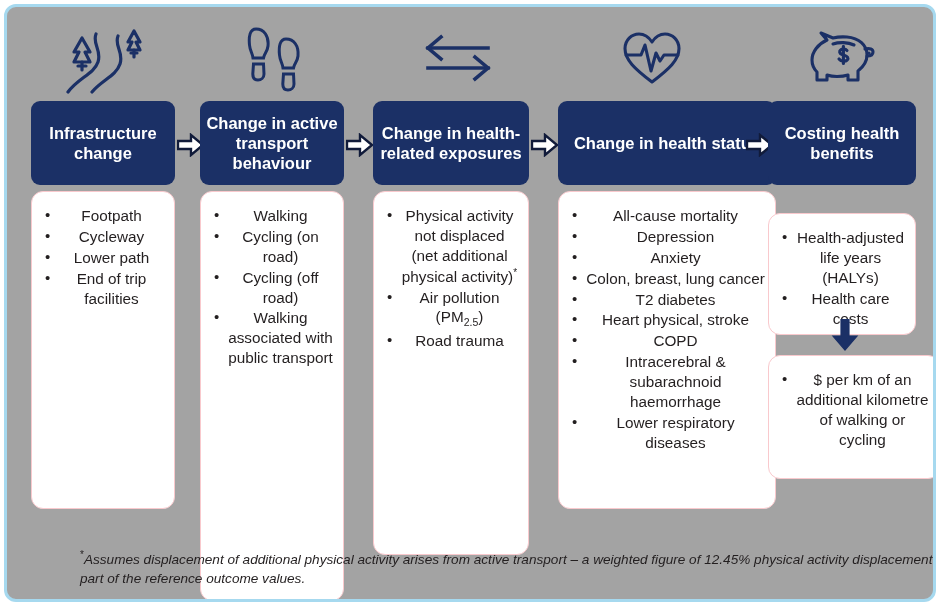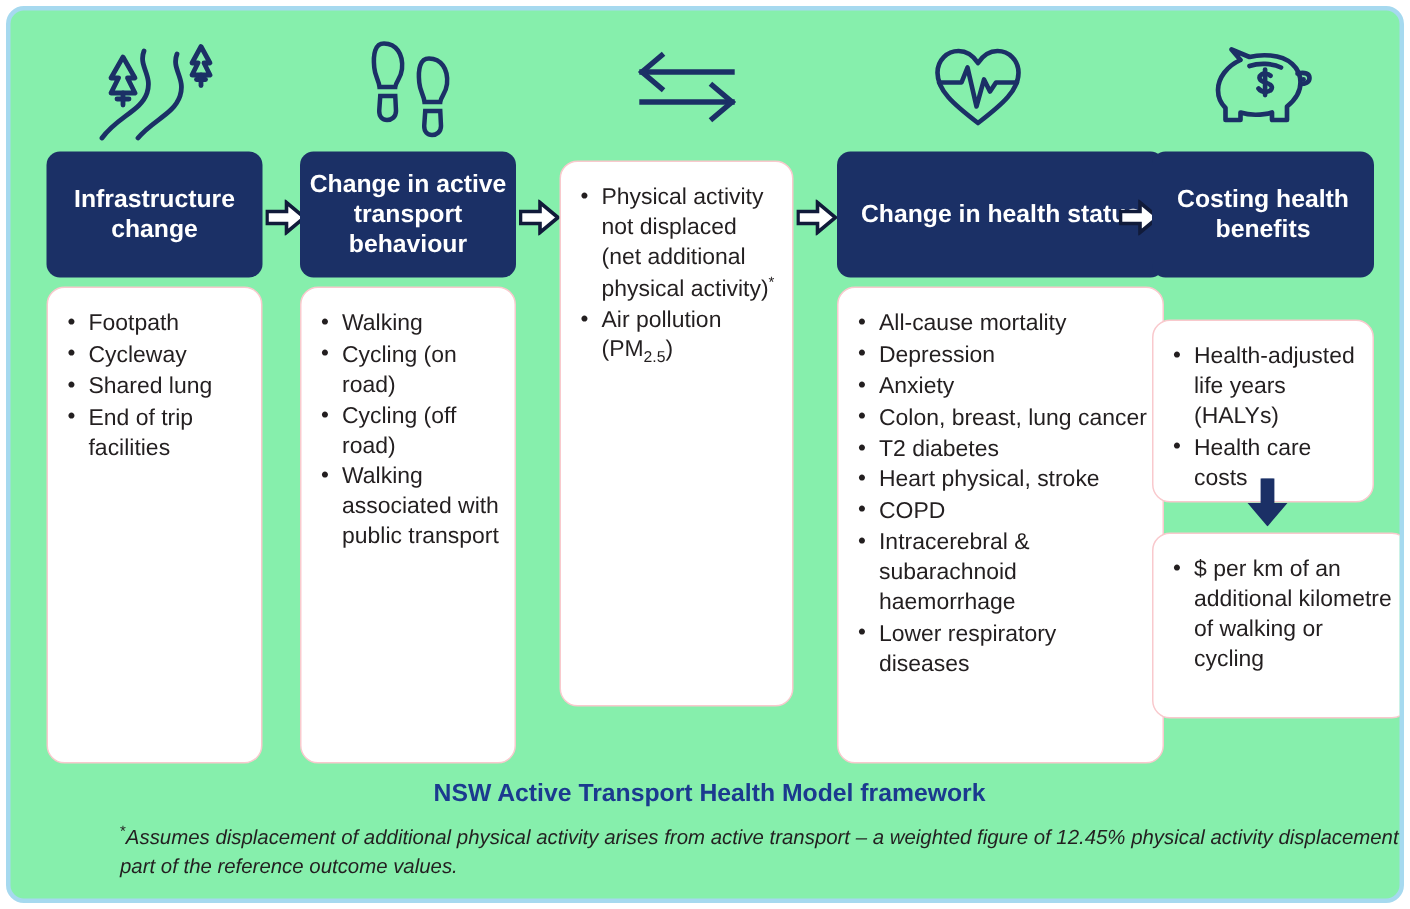--- a/index.html
+++ b/index.html
@@ -7,21 +7,21 @@
     width: 940px; height: 606px;
     background: #ffffff;
     font-family: "Liberation Sans", sans-serif;
   }
   #frame {
     position: absolute;
     left: 4px; top: 4px;
     width: 932px; height: 598px;
     border: 3px solid #a6d9ef;
     border-radius: 12px;
-    background: #86efac;
+    background: #a3a3a3;
     overflow: hidden;
   }
 
   
   .icon-row { position: absolute; left: 0; top: 14px; width: 932px; height: 74px; }
   .icon-cell {
     position: absolute; top: 0; height: 74px;
     display: flex; align-items: center; justify-content: center;
   }
   .icon-cell svg { display: block; }
@@ -41,20 +41,21 @@
     padding: 4px 6px;
     height: 84px;
   }
 
   .listbox {
     margin-top: 6px;
     border: 1.6px solid #f9c9cd;
     border-radius: 12px;
     background: #ffffff;
     padding: 14px 10px 10px 12px;
+    text-align: center;
   }
   .listbox ul { list-style: none; }
   .listbox li {
     position: relative;
     padding-left: 15px;
     font-size: 15.3px;
     line-height: 1.30;
     color: #231f20;
     margin-bottom: 1px;
   }
@@ -160,51 +161,53 @@
       </svg>
     </div>
   </div>
 
   <div class="col" style="left:24px;width:144px;">
     <div class="hdr">Infrastructure change</div>
     <div class="listbox" style="height:318px;">
       <ul>
         <li>Footpath</li>
         <li>Cycleway</li>
-        <li>Shared lung</li>
+        <li>Lower path</li>
         <li>End of trip facilities</li>
       </ul>
     </div>
   </div>
 
   <svg class="arrow-right" style="left:170px;top:126px;" viewBox="0 0 27 24">
     <path d="M1 8 L14 8 L14 2 L26 12 L14 22 L14 16 L1 16 Z" fill="#ffffff" stroke="#111b3a" stroke-width="2.4" stroke-linejoin="miter"></path>
   </svg>
 
   <div class="col" style="left:193px;width:144px;">
     <div class="hdr">Change in active transport behaviour</div>
-    <div class="listbox" style="height:318px;">
+    <div class="listbox" style="height:410px;">
       <ul>
         <li>Walking</li>
         <li>Cycling (on road)</li>
         <li>Cycling (off road)</li>
         <li>Walking associated with public transport</li>
       </ul>
     </div>
   </div>
 
   <svg class="arrow-right" style="left:339px;top:126px;" viewBox="0 0 27 24">
     <path d="M1 8 L14 8 L14 2 L26 12 L14 22 L14 16 L1 16 Z" fill="#ffffff" stroke="#111b3a" stroke-width="2.4" stroke-linejoin="miter"></path>
   </svg>
 
   <div class="col" style="left:366px;width:156px;">
+    <div class="hdr">Change in health-related exposures</div>
     <div class="listbox" style="height:364px;">
       <ul>
         <li>Physical activity not displaced (net additional physical activity)<span class="sup">*</span></li>
         <li>Air pollution (PM<span class="sub">2.5</span>)</li>
+        <li>Road trauma</li>
       </ul>
     </div>
   </div>
 
   <svg class="arrow-right" style="left:524px;top:126px;" viewBox="0 0 27 24">
     <path d="M1 8 L14 8 L14 2 L26 12 L14 22 L14 16 L1 16 Z" fill="#ffffff" stroke="#111b3a" stroke-width="2.4" stroke-linejoin="miter"></path>
   </svg>
 
   <div class="col" style="left:551px;width:218px;">
     <div class="hdr">Change in health status</div>
@@ -242,17 +245,16 @@
   </svg>
 
   <div style="position:absolute;left:761px;top:348px;width:172px;">
     <div class="listbox" style="margin-top:0;height:124px;">
       <ul>
         <li>$ per km of an additional kilometre of walking or cycling</li>
       </ul>
     </div>
   </div>
 
-  <div class="caption">NSW Active Transport Health Model framework</div>
 
   <div class="footnote"><span class="mark">*</span><span>Assumes displacement of additional physical activity arises from active transport – a weighted figure of 12.45% physical activity displacement is part of the reference outcome values.</span></div>
 
 </div>
 
 </body></html>

